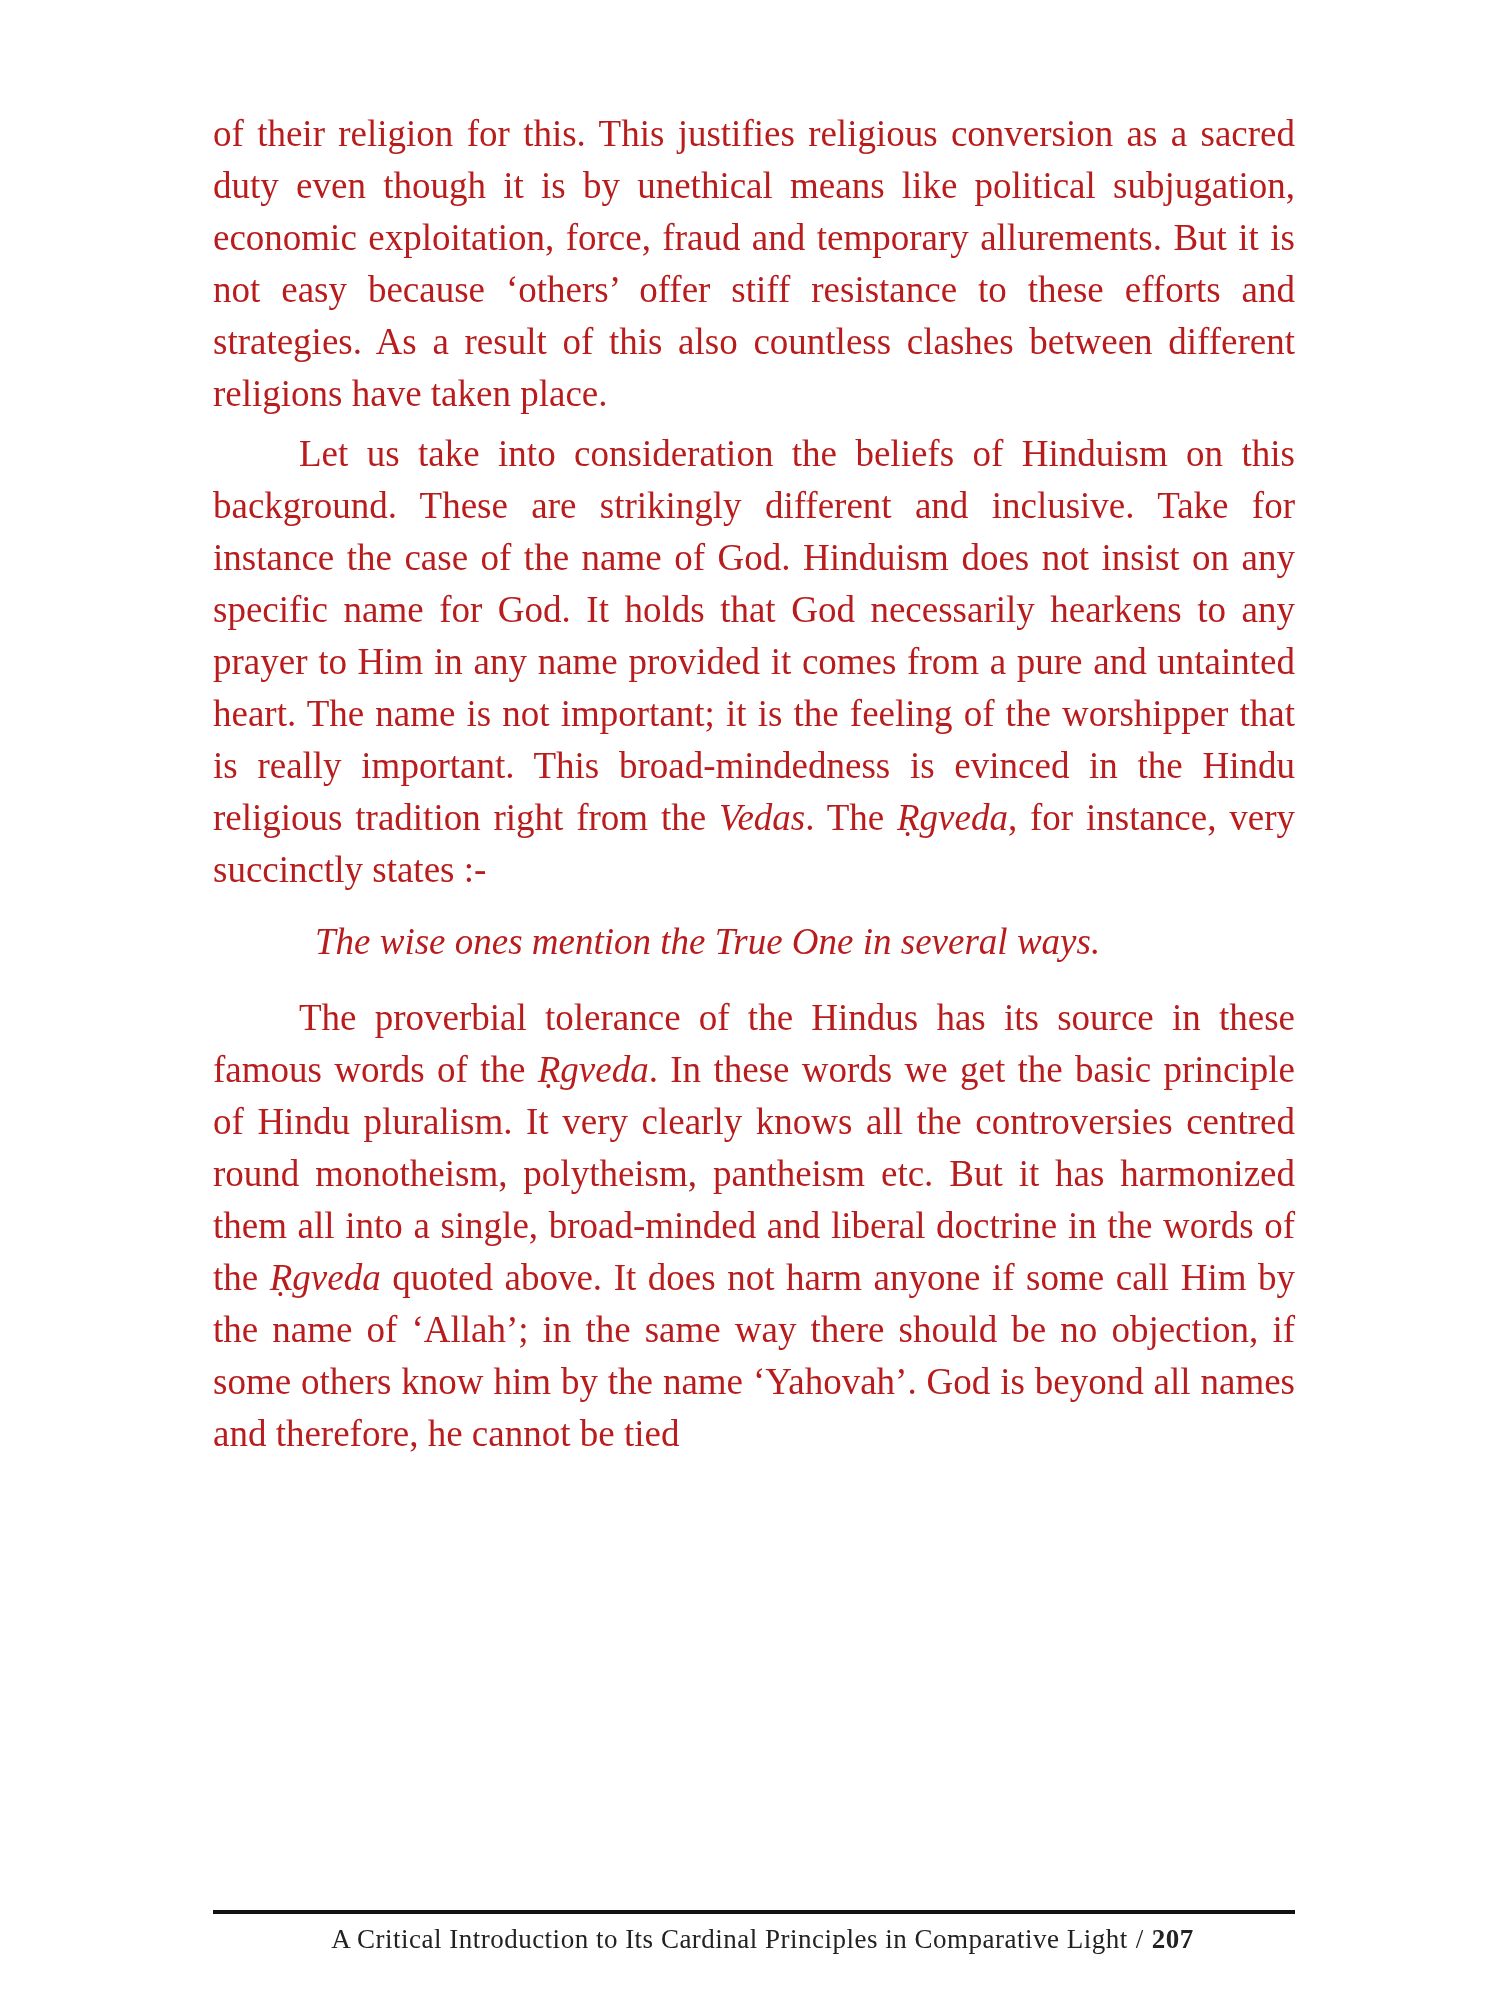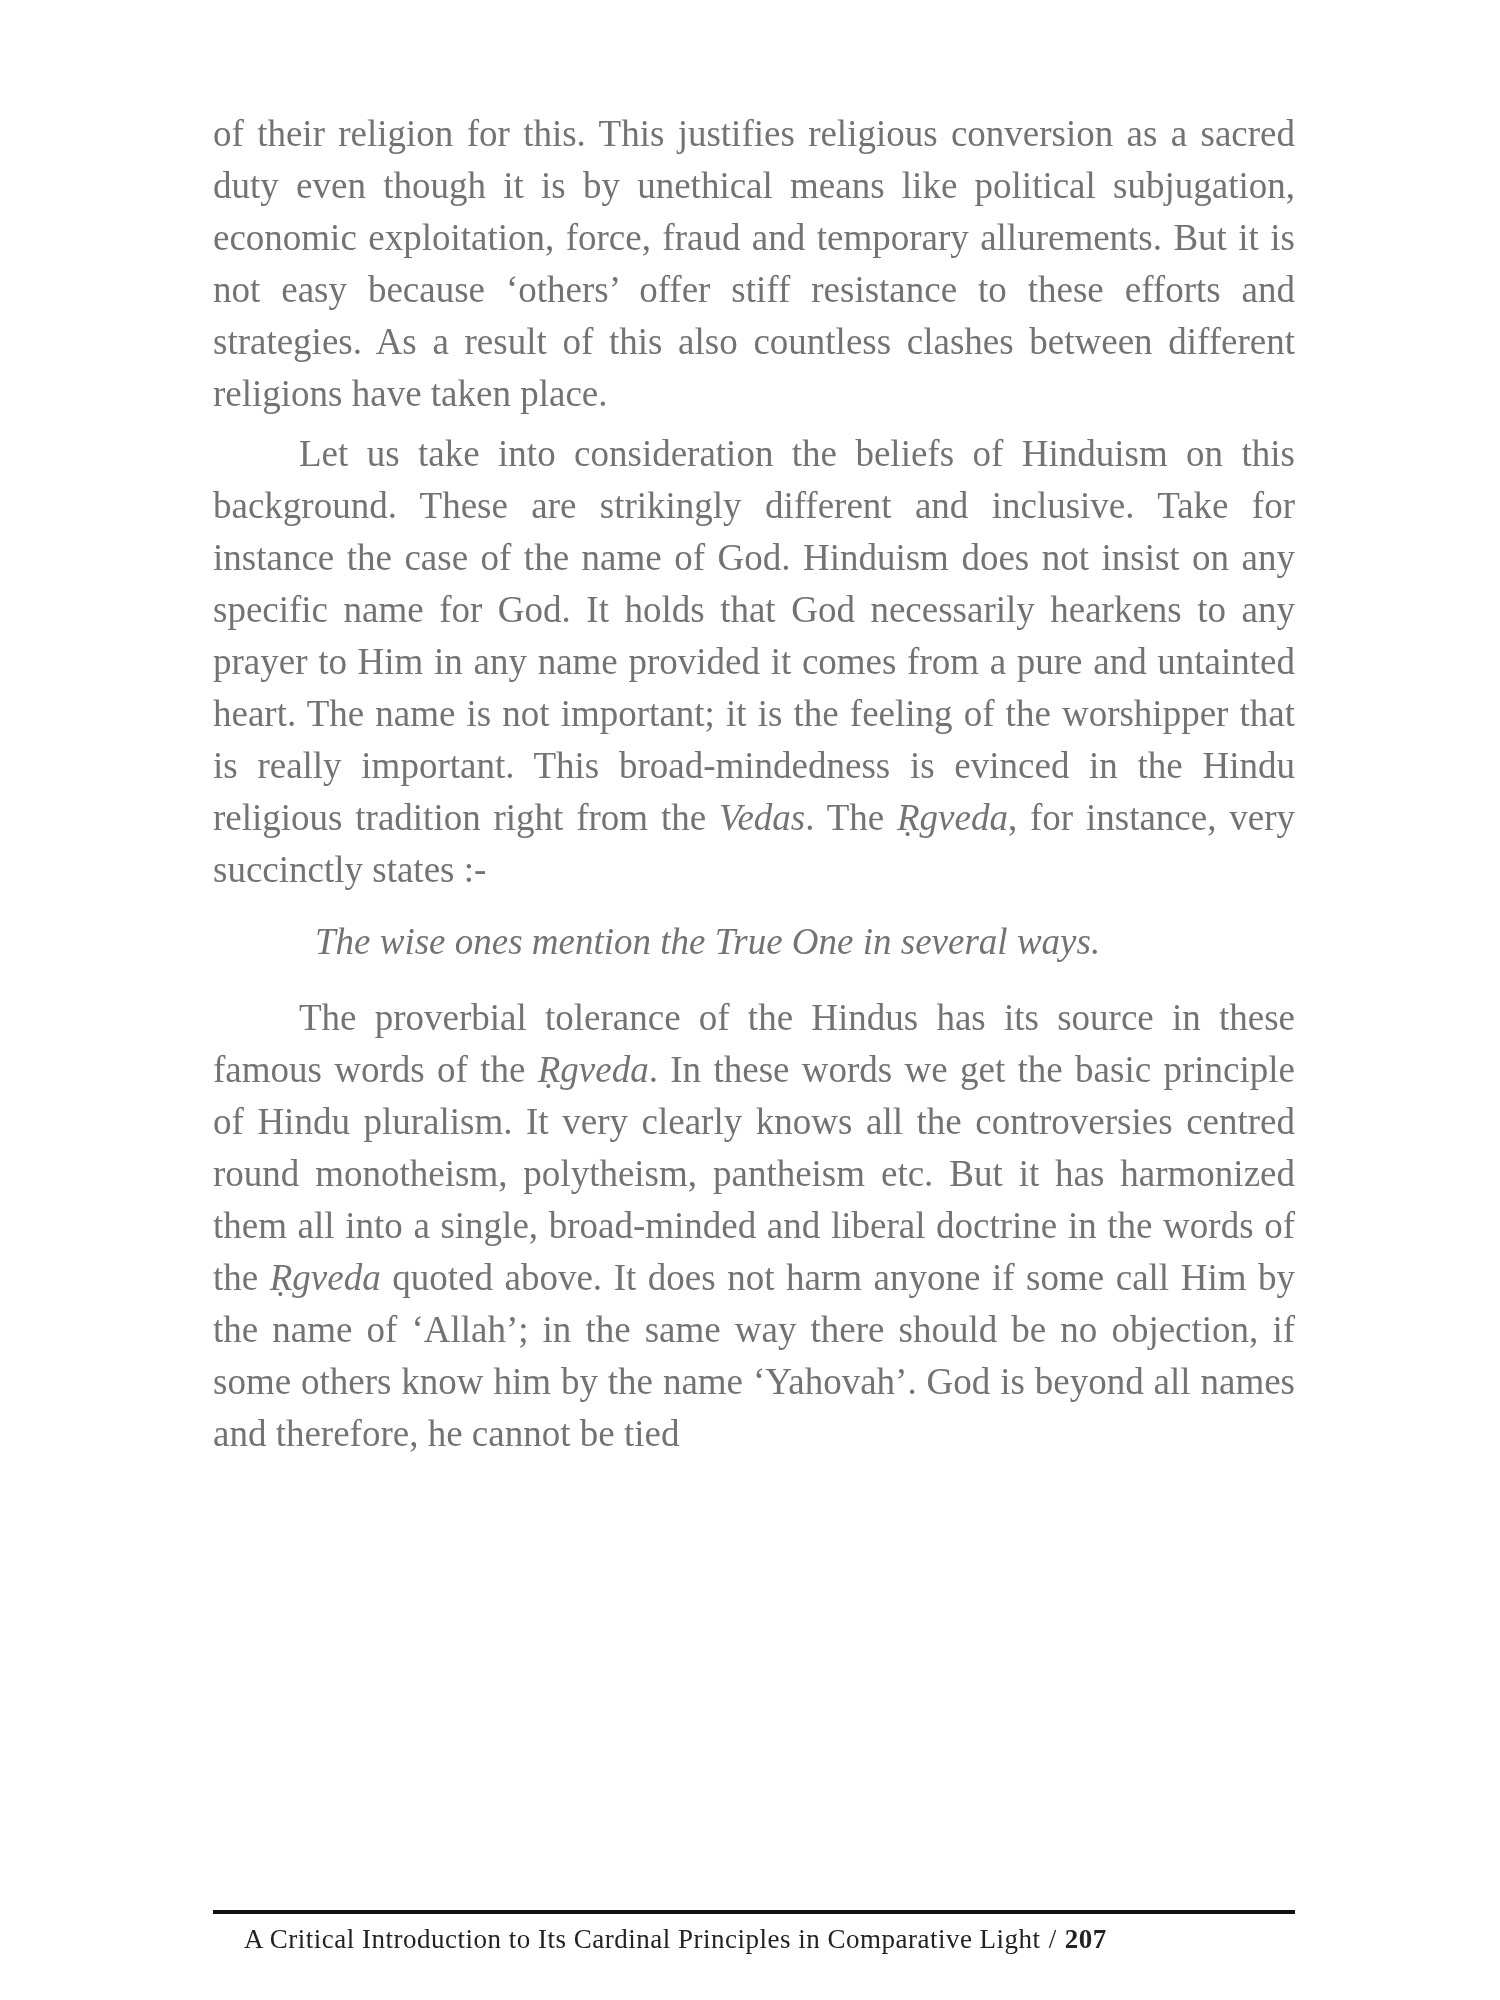--- a/index.html
+++ b/index.html
@@ -1,35 +1,35 @@
 <!DOCTYPE html>
 <html><head>
 <meta charset="utf-8">
 <style>
   html, body { margin: 0; padding: 0; background: #ffffff; }
   body { width: 1500px; height: 2000px; position: relative; overflow: hidden; }
   .page {
     position: absolute; left: 213px; top: 108px; width: 1082px;
     font-family: "Liberation Serif", "DejaVu Serif", serif;
-    font-size: 37px; line-height: 52px; color: #737373;
+    font-size: 37px; line-height: 52px; color: #b91c1c;
   }
   .para { margin: 0; text-align: justify; text-align-last: left; }
   .para.indent { text-indent: 86px; }
   .verse { margin: 16px; padding-left: 86px; font-style: italic; }
   .gap { height: 4px; }
   em { font-style: italic; }
   sup { font-size: 20px; vertical-align: super; line-height: 0; }
   .rule {
     position: absolute; left: 213px; top: 1910px; width: 1082px; height: 4px;
     background: #111;
   }
   .footer {
-    position: absolute; left: 244px; top: 1924px; width: 1065px;
+    position: absolute; left: 230px; top: 1924px; width: 1065px;
     font-family: "Liberation Serif", "DejaVu Serif", serif;
-    font-size: 27px; color: #222; text-align: left; letter-spacing: 0.5px;
+    font-size: 27px; color: #222; text-align: center; letter-spacing: 0.5px;
   }
   .footer .sep { margin: 0 8px; }
   .footer .num { font-weight: bold; }
 </style>
 </head>
 <body>
 
 <div class="page">
   <p class="para">of their religion for this. This justifies religious conversion as a sacred duty even though it is by unethical means like political subjugation, economic exploitation, force, fraud and temporary  allurements. But it is not easy because ‘others’ offer stiff resistance to these efforts and strategies. As a result of this also countless clashes between different religions have taken place.</p>
 

